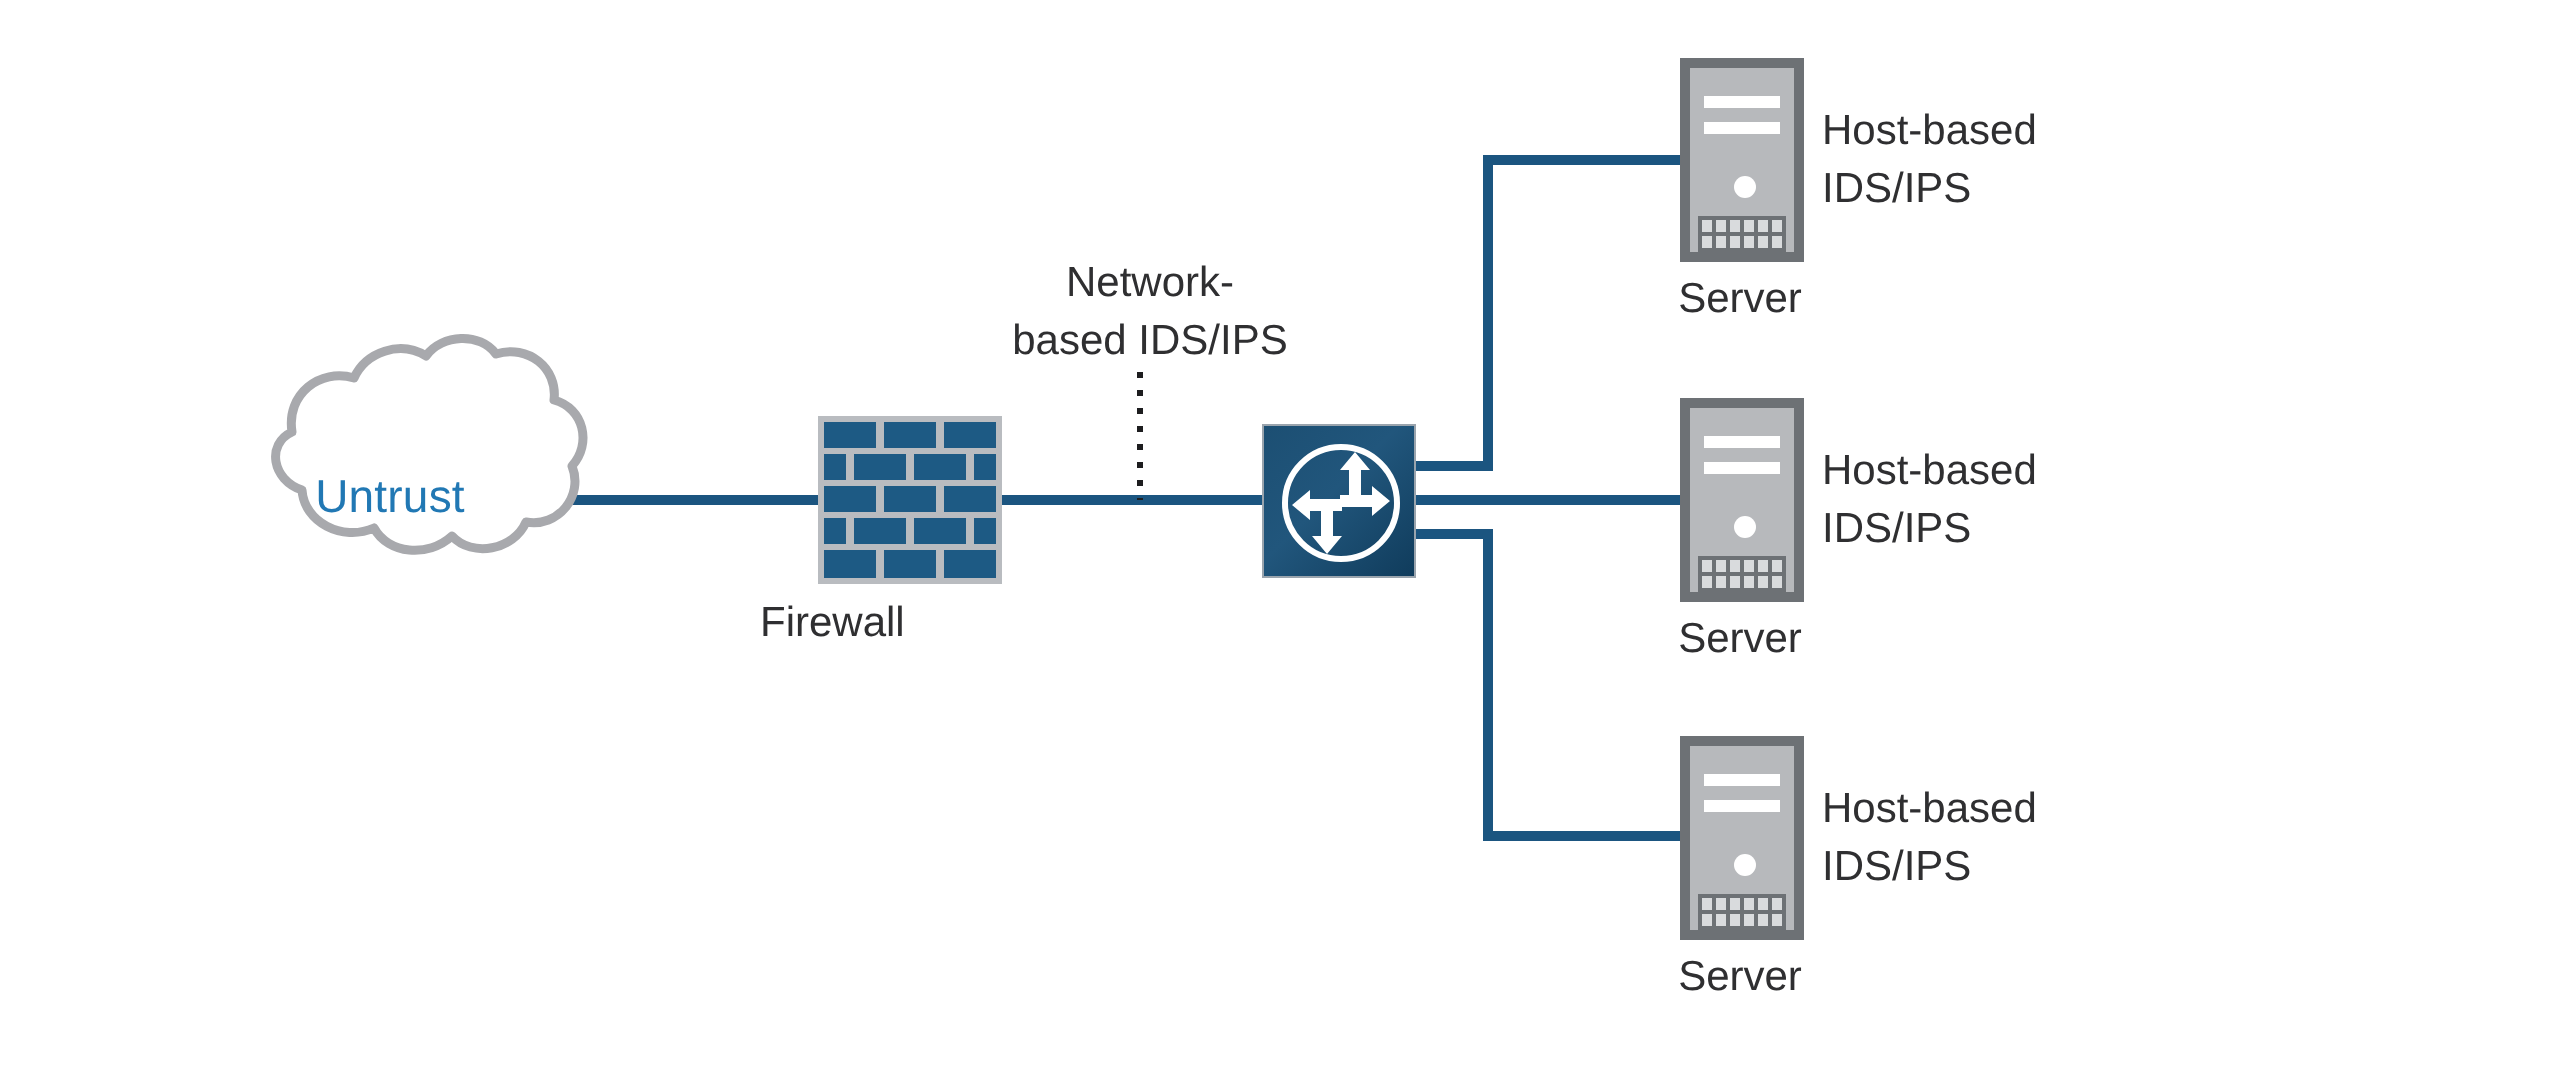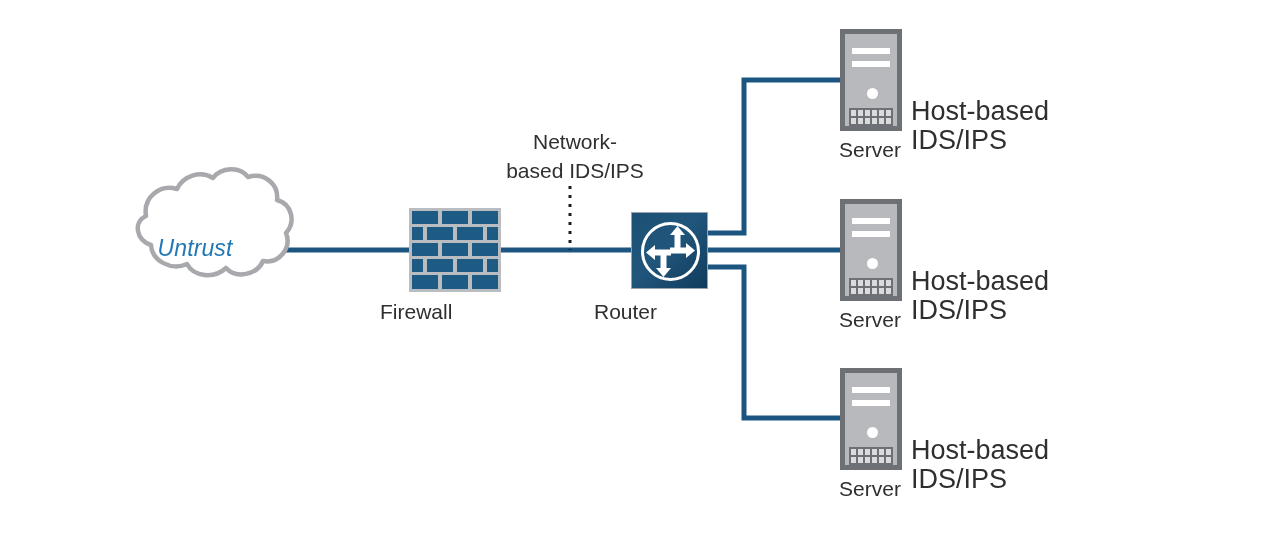--- a/index.html
+++ b/index.html
@@ -28,21 +28,20 @@
   .node {
     position: absolute;
   }
 
   
   .cloud-wrap {
     left: 95px;
     top: 185px;
     width: 200px;
     height: 135px;
-    font-style: italic;
   }
   .cloud-label {
     position: absolute;
     left: 0;
     top: 50px;
     width: 200px;
     text-align: center;
     font-size: 23px;
     color: #2178b4;
     letter-spacing: 0.1px;
@@ -155,23 +154,22 @@
   .lbl-rt {
     left: 594px;
     top: 297px;
     width: 150px;
   }
   .lbl-srv {
     width: 150px;
     text-align: center;
   }
   .lbl-hb {
-    font-size: 27px;
+    font-size: 21px;
     line-height: 29px;
-    margin-top: 46px;
   }
   .lbl-nb {
     left: 470px;
     top: 127px;
     width: 210px;
     text-align: center;
     font-size: 21px;
     line-height: 29px;
   }
 </style>
@@ -249,21 +247,20 @@
         <path d="M42.5,38 L42.5,22 L38,22 L45.5,13 L53,22 L48.5,22 L48.5,38 Z" fill="#ffffff"></path>
 
         <path d="M34.5,39 L34.5,55 L39,55 L31.5,64 L24,55 L28.5,55 L28.5,39 Z" fill="#ffffff"></path>
 
         <path d="M38,34.5 L54,34.5 L54,30 L63,37.5 L54,45 L54,40.5 L38,40.5 Z" fill="#ffffff"></path>
 
         <path d="M39,42.5 L23,42.5 L23,47 L14,39.5 L23,32 L23,36.5 L39,36.5 Z" fill="#ffffff"></path>
       </svg>
     </div>
   </div>
-  <div class="lbl lbl-center lbl-rt">Router</div>
 
   <div class="lbl lbl-nb">Network-
 based IDS/IPS</div>
 
   <div class="node srv-wrap" style="left:840px; top:29px;">
     <div class="srv-outer">
       <div class="srv-inner">
         <div class="srv-bar" style="top:14px;"></div>
         <div class="srv-bar" style="top:27px;"></div>
         <div class="srv-dot"></div>

